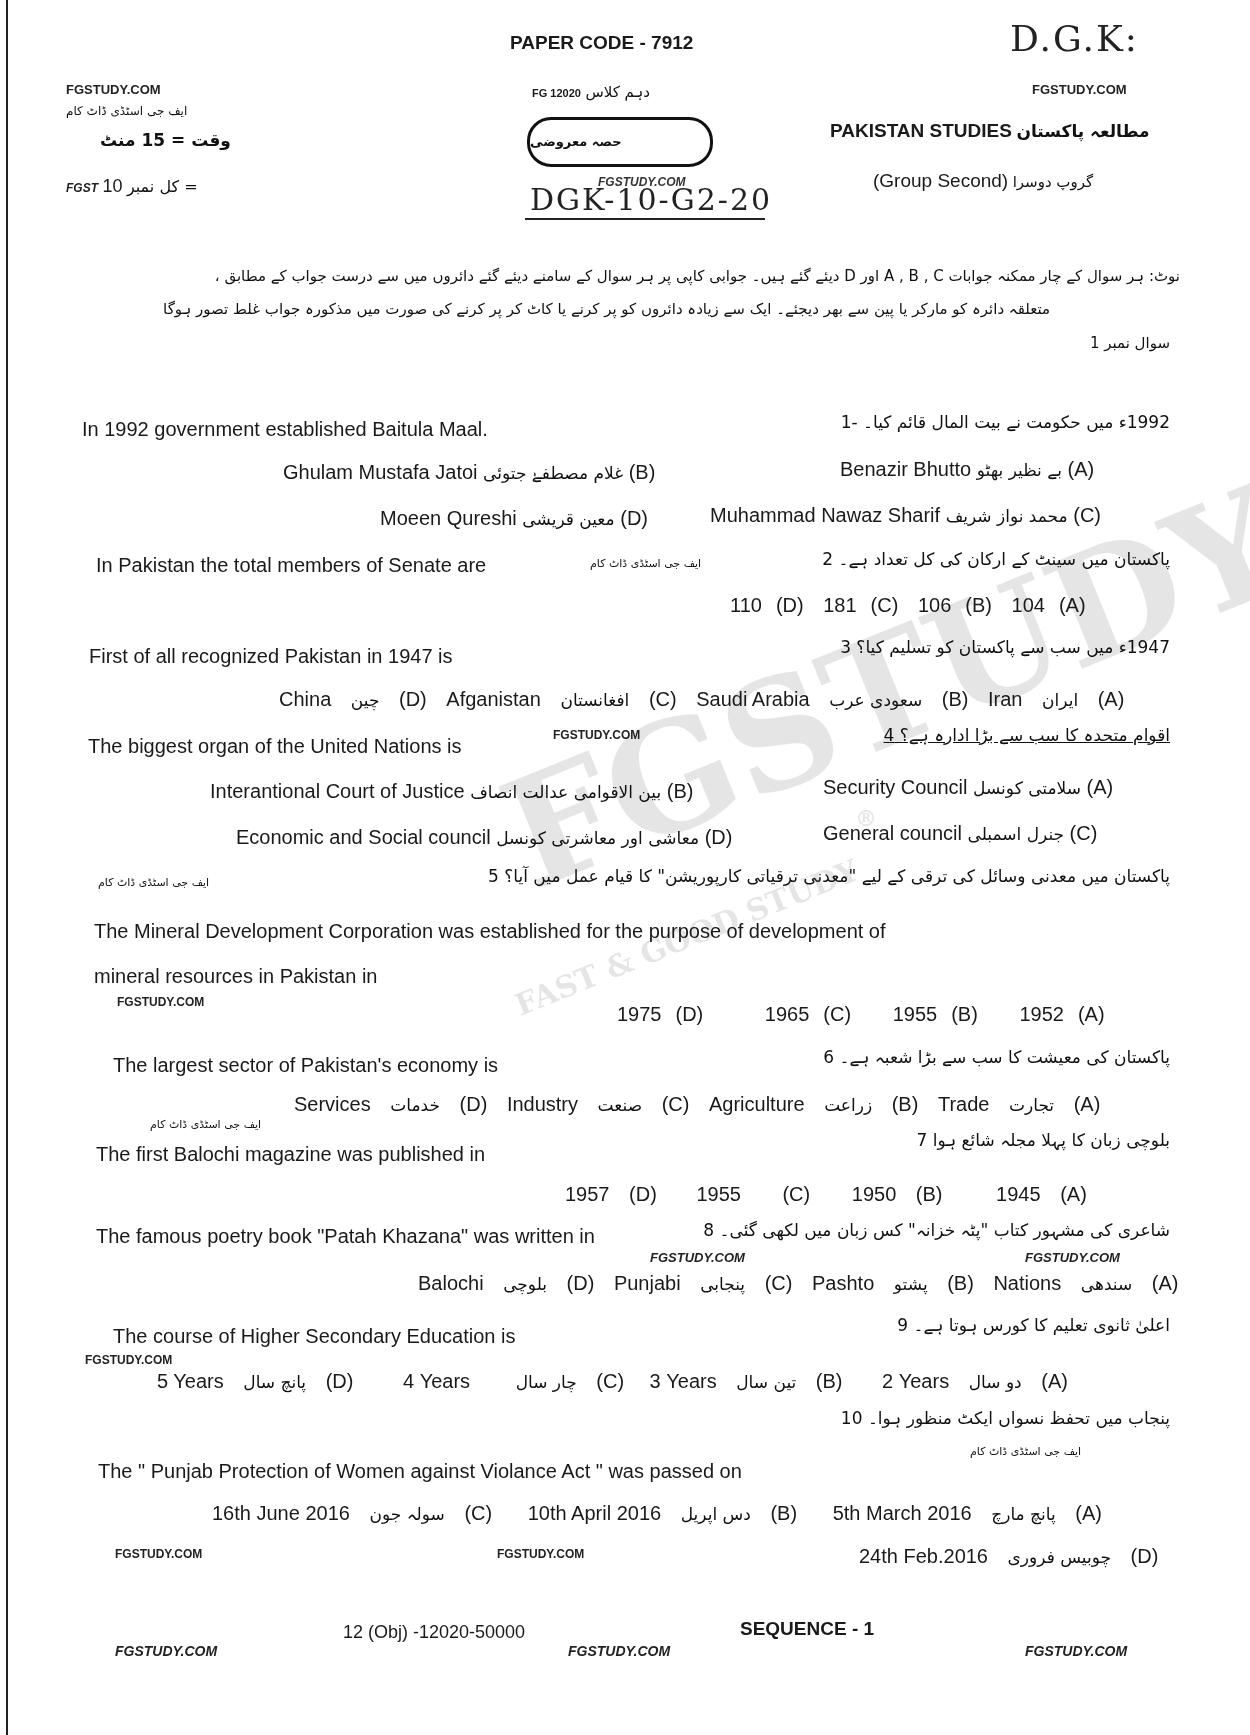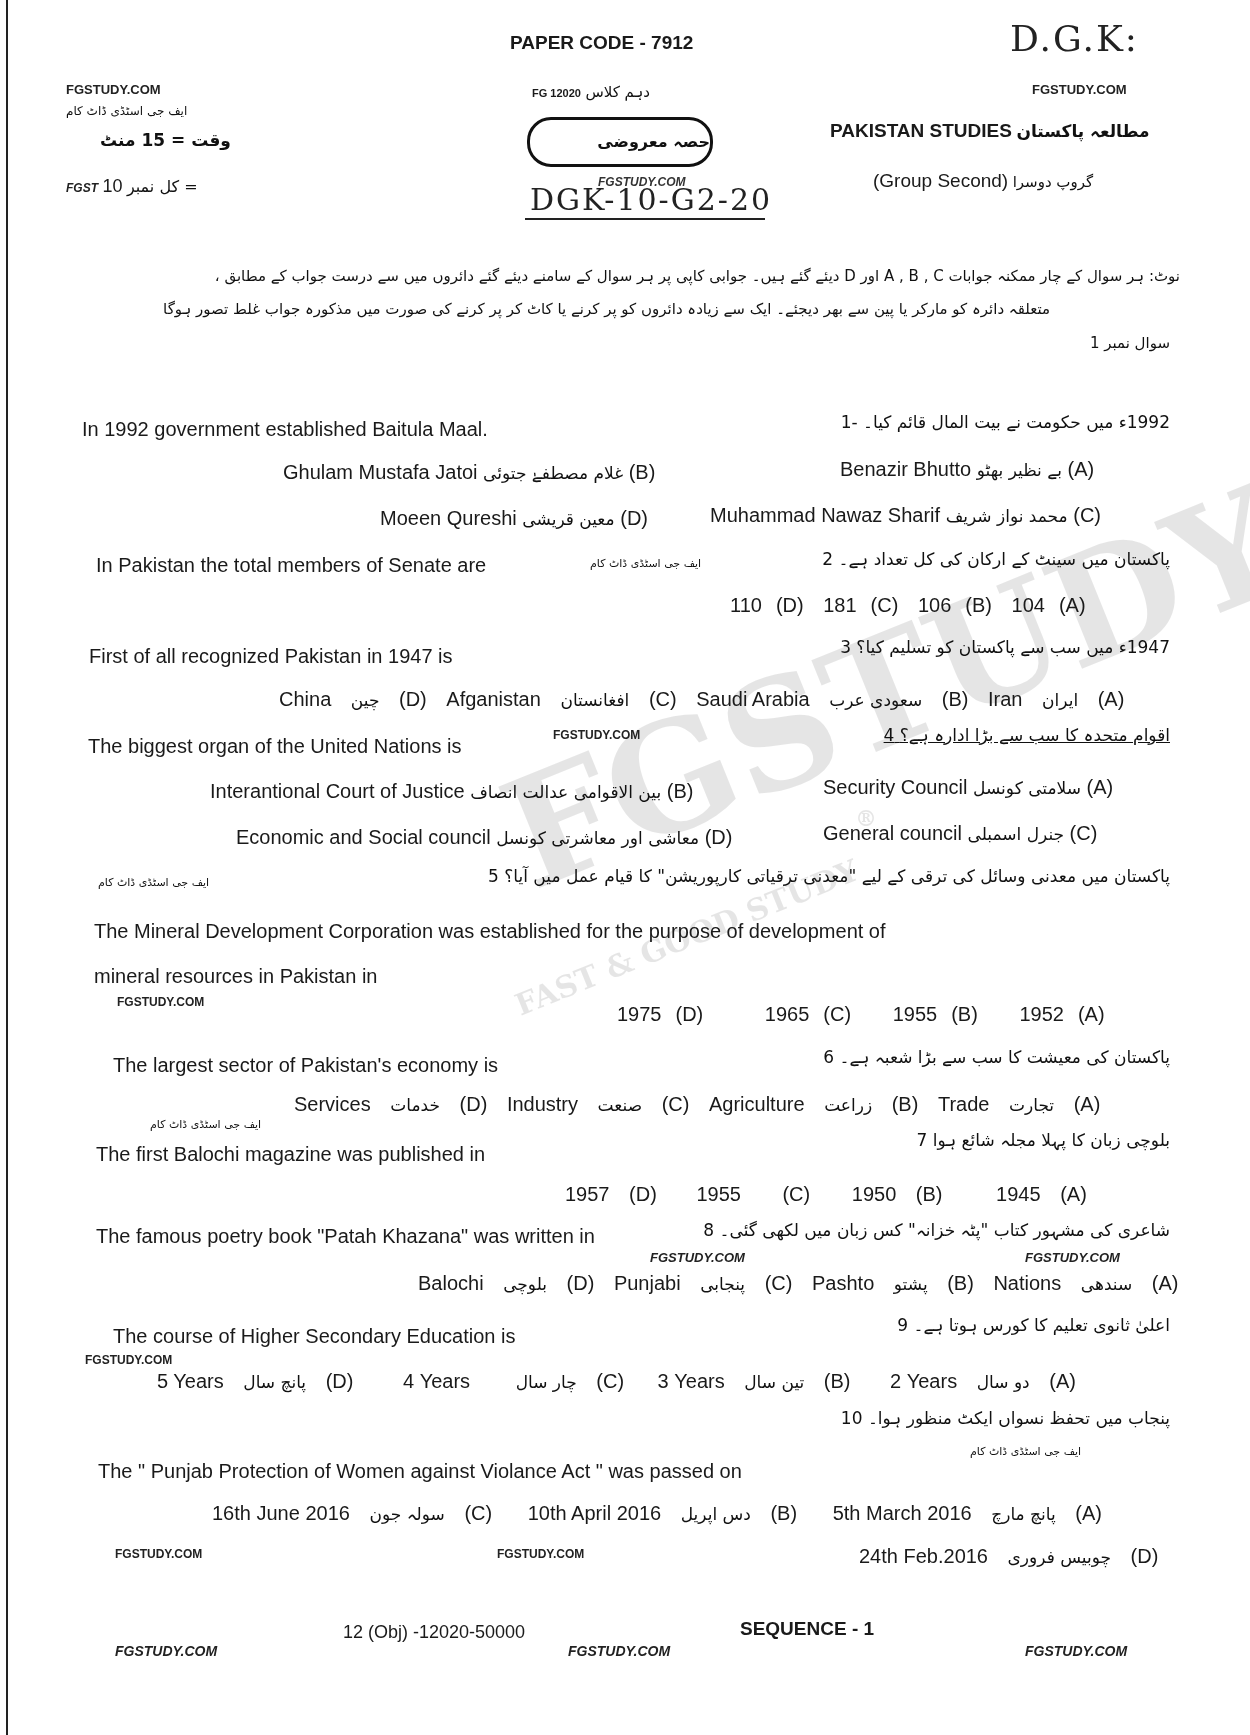--- a/index.html
+++ b/index.html
@@ -8,21 +8,21 @@
   .page { position:absolute; left:0; top:0; width:1250px; height:1735px; }
   .lborder { position:absolute; left:6px; top:0; width:2px; height:1735px; background:#222; }
   .abs { position:absolute; white-space:nowrap; }
   .en { font-family:"Liberation Sans", sans-serif; font-size:20px; color:#1a1a1a; }
   .ur { font-family:"DejaVu Sans", sans-serif; font-size:17px; color:#111; direction:rtl; }
   .small-site { font-size:13px; font-weight:bold; color:#222; }
   .italic-site { font-size:14px; font-weight:bold; font-style:italic; color:#222; }
   .bold { font-weight:bold; }
   .pill { position:absolute; left:527px; top:117px; width:180px; height:44px;
           border:3px solid #111; border-radius:24px; }
-  .pill span { display:block; text-align:right; line-height:44px; font-size:16px; font-weight:bold; direction:rtl; font-family:"DejaVu Sans", sans-serif; }
+  .pill span { display:block; text-align:left; line-height:44px; font-size:13px; font-weight:bold; direction:rtl; font-family:"DejaVu Sans", sans-serif; }
   .hand { font-family:"DejaVu Serif", serif; font-size:30px; color:#222; letter-spacing:2px; }
   .underline { position:absolute; left:525px; top:218px; width:240px; height:2px; background:#222; }
   .wm { position:absolute; color:rgba(0,0,0,0.10); font-family:"DejaVu Serif", serif; font-weight:bold; }
   .opt-row { position:absolute; white-space:nowrap; font-size:20px; }
   .opt-row span { margin-left:14px; }
 </style>
 </head>
 <body>
 
 <div class="page">
@@ -203,21 +203,21 @@
 
   <div class="abs en" style="left:113px; top:1325px;">The course of Higher Secondary Education is</div>
   <div class="abs ur" style="right:80px; top:1315px;">
     <span>اعلیٰ ثانوی تعلیم کا کورس ہوتا ہے۔</span>
     <span>9</span>
   </div>
   <div class="abs small-site" style="left:85px; top:1353px; font-size:12px;">FGSTUDY.COM</div>
   <div class="opt-row en" style="left:143px; top:1370px;">
     <span>5 Years</span> <span class="ur" style="">پانچ سال</span> <span>(D)</span>
     <span style="margin-left:44px">4 Years</span> <span class="ur" style="margin-left:40px">چار سال</span> <span>(C)</span>
-    <span style="margin-left:28px">3 Years</span> <span class="ur">تین سال</span> <span>(B)</span>
+    <span style="margin-left:20px">3 Years</span> <span class="ur">تین سال</span> <span>(B)</span>
     <span style="margin-left:34px">2 Years</span> <span class="ur">دو سال</span> <span>(A)</span>
   </div>
 
   <div class="abs ur" style="right:80px; top:1408px;">
     <span>پنجاب میں تحفظ نسواں ایکٹ منظور ہوا۔</span>
     <span>10</span>
   </div>
   <div class="abs ur" style="left:970px; top:1445px; font-size:11px;">ایف جی اسٹڈی ڈاٹ کام</div>
   <div class="abs en" style="left:98px; top:1460px;">The " Punjab Protection of Women against Violance Act " was passed on</div>
   <div class="opt-row en" style="left:198px; top:1502px;">

